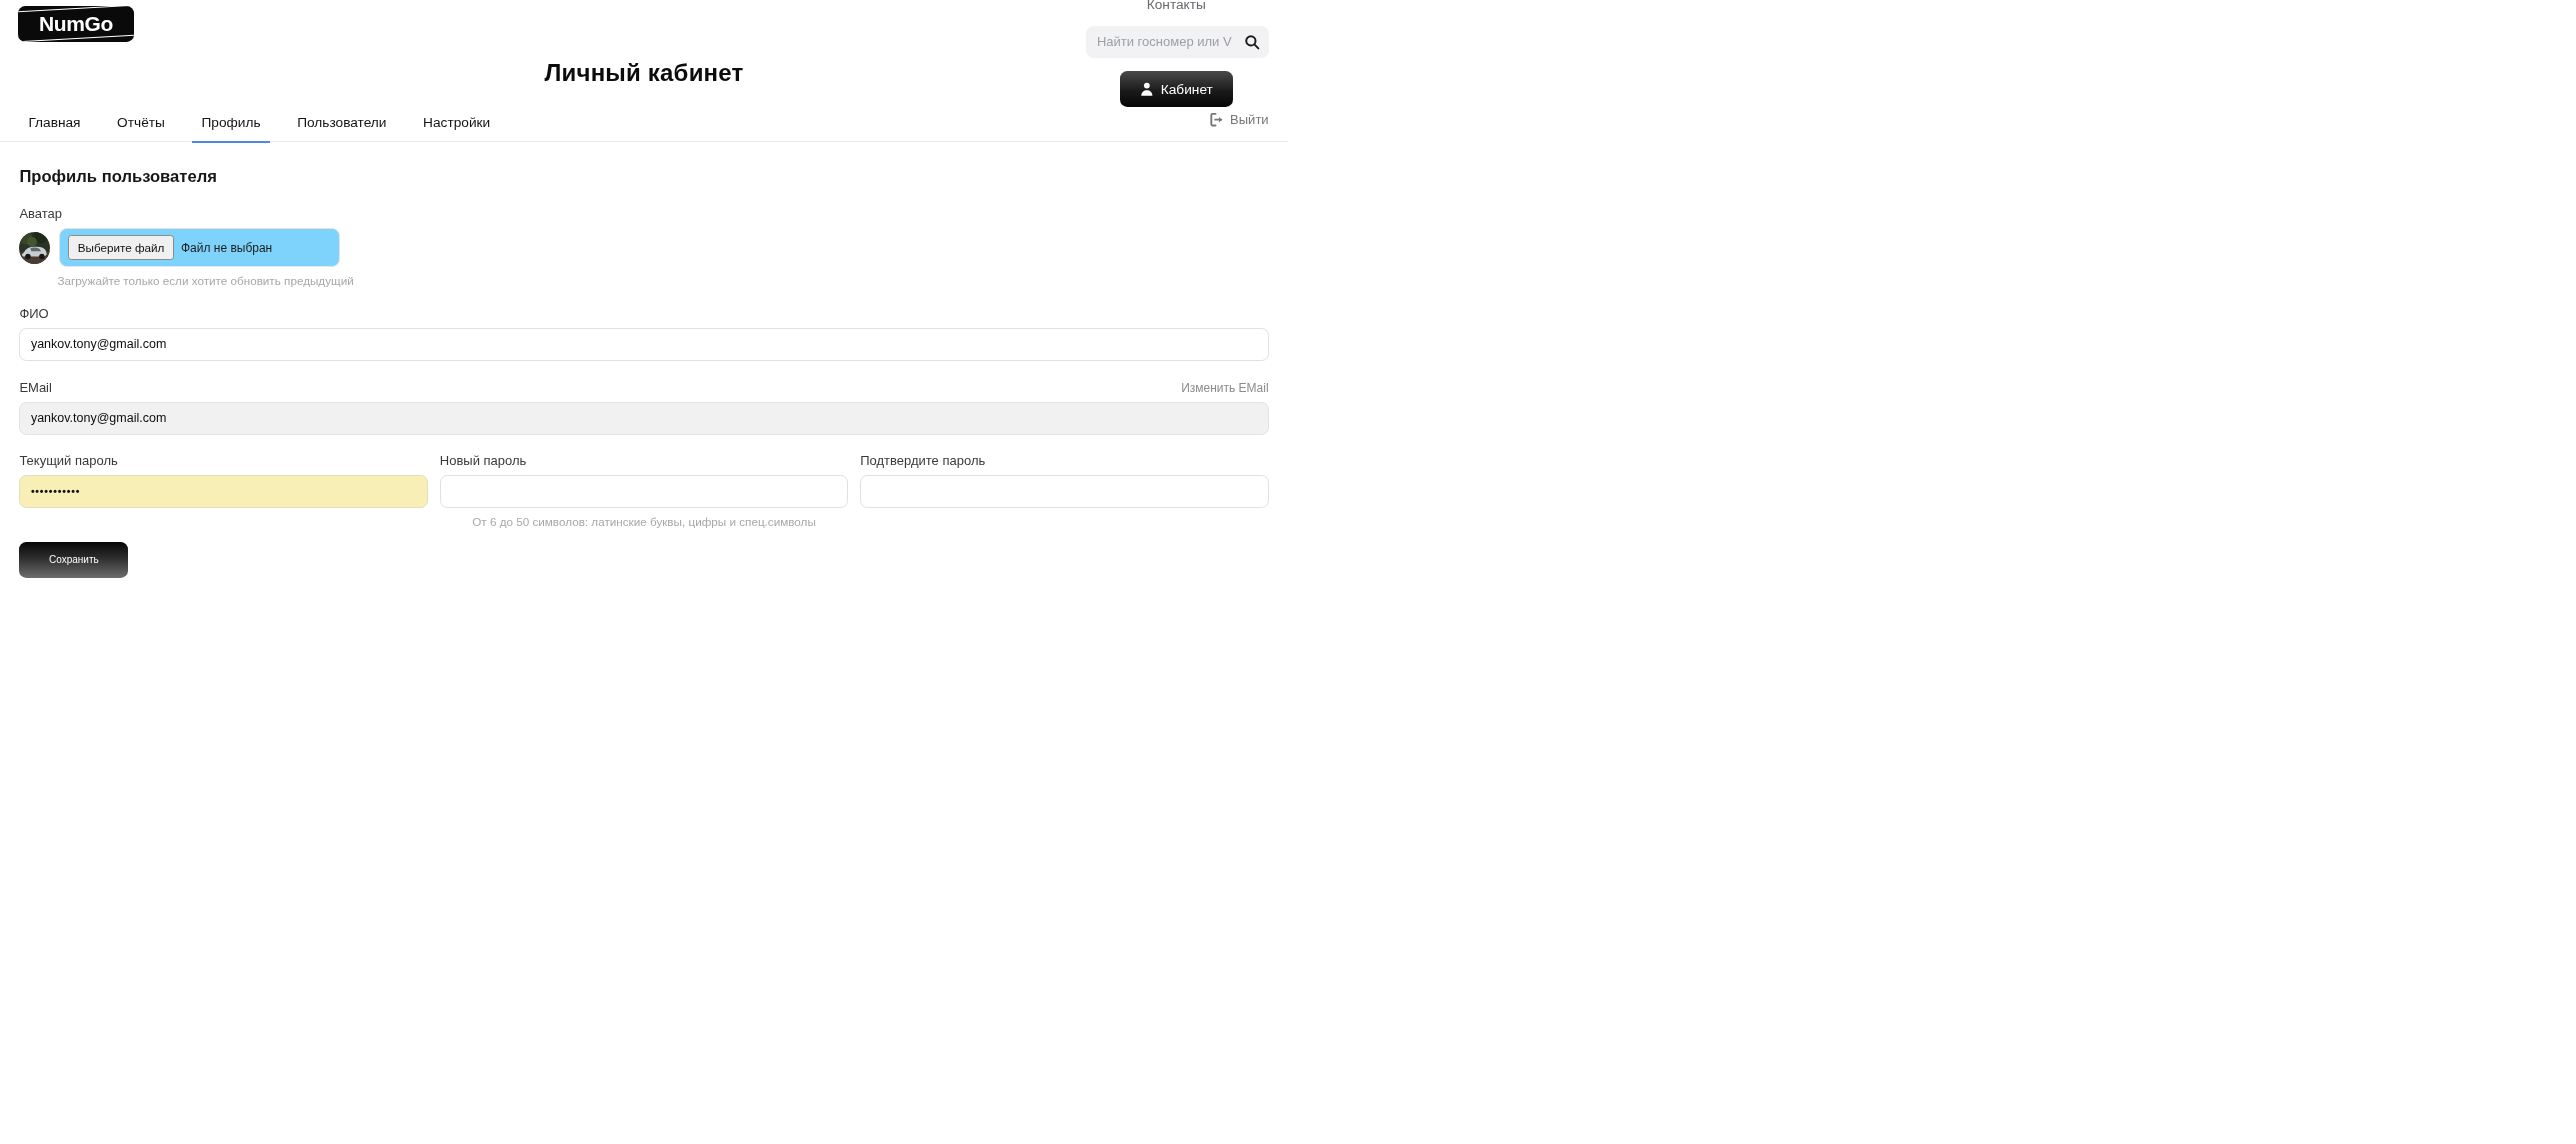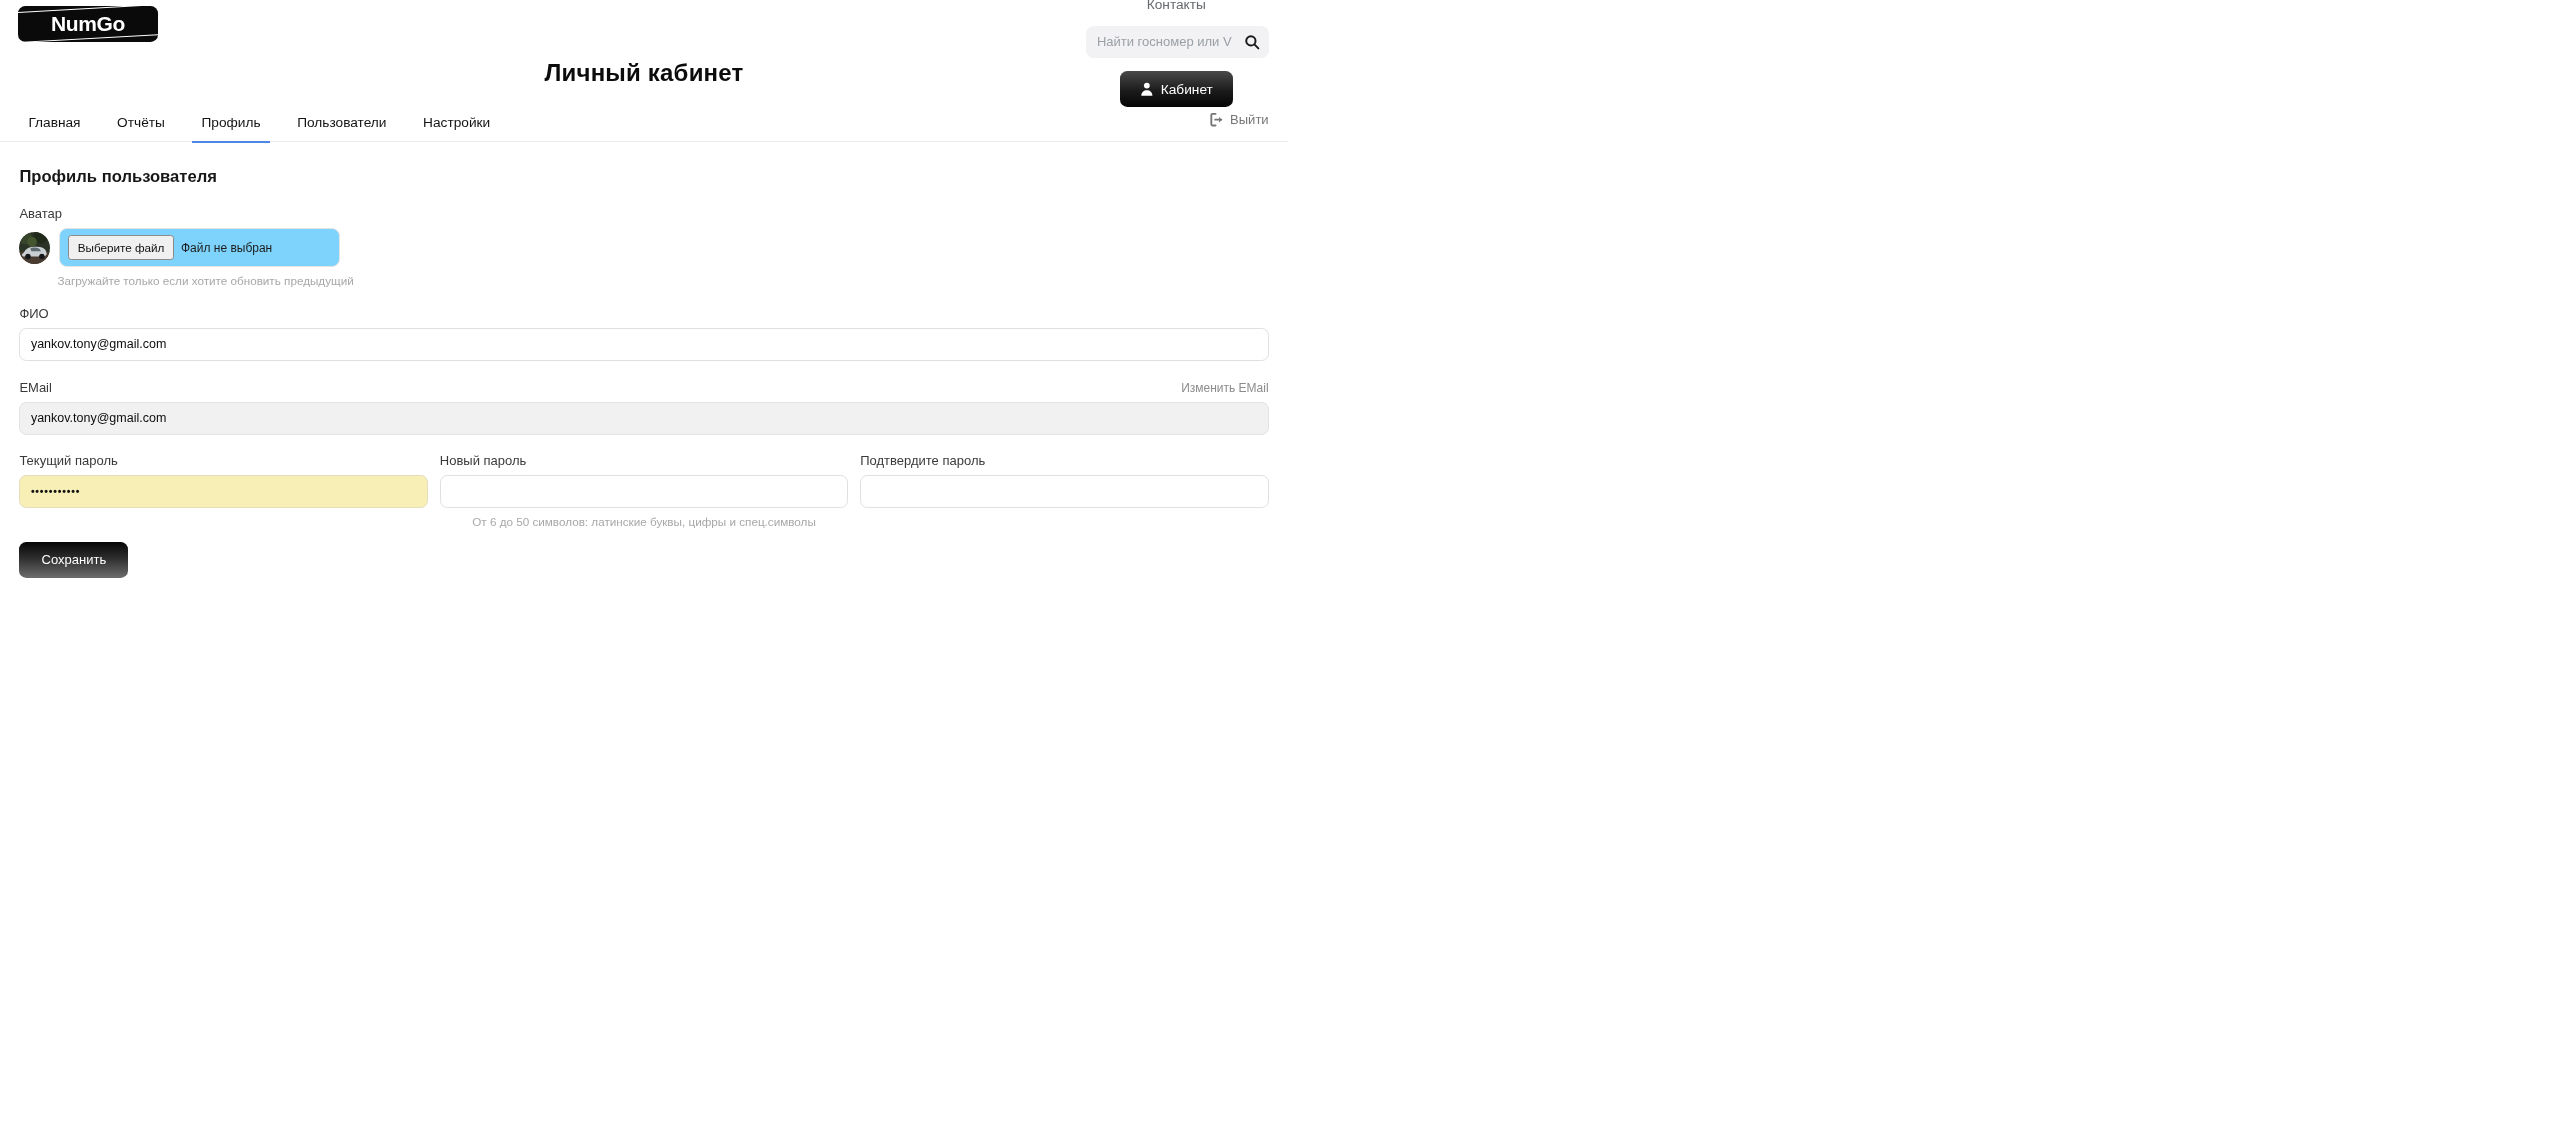--- a/index.html
+++ b/index.html
@@ -2,21 +2,21 @@
 <html lang="ru" style="font-size:13px"><head>
 <meta charset="utf-8">
 <style>
   * { margin:0; padding:0; box-sizing:border-box; }
   html,body { background:#fff; }
   body { font-family:"Liberation Sans", sans-serif; color:#111; }
   .page { width:1288px; min-height:572px; background:#fff; position:relative; overflow:hidden; }
 
   
   .header { height:47px; display:flex; align-items:center; justify-content:space-between; padding:0 19.4px 0 18px; }
-  .logo { position:relative; background:#0a0a0a; color:#fff; border-radius:7.3px; width:140px; height:36px;
+  .logo { position:relative; background:#0a0a0a; color:#fff; border-radius:7.3px; width:116px; height:36px;
           display:flex; align-items:center; justify-content:center; overflow:hidden; }
   .logo::before { content:""; position:absolute; left:-6.5px; right:-6.5px; top:2.4px; bottom:2.4px;
           border:1.6px solid #fff; transform:rotate(-3.2deg); border-radius:1.6px; }
   .logo span { position:relative; font-size:21px; font-weight:bold; letter-spacing:-0.4px; }
   .header-right { display:flex; align-items:center; gap:13.7px;flex-direction:column; }
   .nav-link { font-size:13.7px; color:#666a6e; text-decoration:none; cursor:pointer; }
   .search-box { position:relative; width:183px; height:32px; background:#f2f2f4; border-radius:8px;
           display:flex; align-items:center; margin-left:1.6px; }
   .search-box input { border:none; outline:none; background:transparent; width:146px; height:100%;
           padding:0 0 0 11.3px; font-size:13px; font-family:inherit; color:#222; }
@@ -61,21 +61,21 @@
           padding:0 10.5px; font-size:12.5px; font-family:inherit; color:#0d0d0d; background:#fff; outline:none; display:block; }
   .text-input.disabled { background:#f1f1f2; border-color:#e3e3e3; }
 
   .pw-grid { margin-top:18.6px; display:grid; grid-template-columns:1fr 1fr 1fr; column-gap:12px; }
   .pw-input { margin-top:6.5px; width:100%; height:33px; border:0.8px solid #e0e0e0; border-radius:7.3px;
           padding:0 10.5px; font-family:inherit; outline:none; display:block; background:#fff; }
   .pw-input.autofill { background:#f8efb7; border-color:#e4ddb9; font-size:10.5px; letter-spacing:0.8px; font-weight:bold; color:#111; }
   .pw-hint { margin-top:7.3px;text-align:center; }
 
   .btn-save { margin-top:13.7px; width:109px; height:36px; border:none; border-radius:7.3px; cursor:pointer;
-          color:#fff; font-size:13px; font-family:inherit;
+          color:#fff; font-size:10px; font-family:inherit;
           background:linear-gradient(180deg,#060606 0%,#2e2e2e 45%,#6d6d6d 100%); }
 </style>
 </head>
 <body>
 
 <div class="page">
 
   <div class="header">
     <div class="logo">
       <span>NumGo</span>

